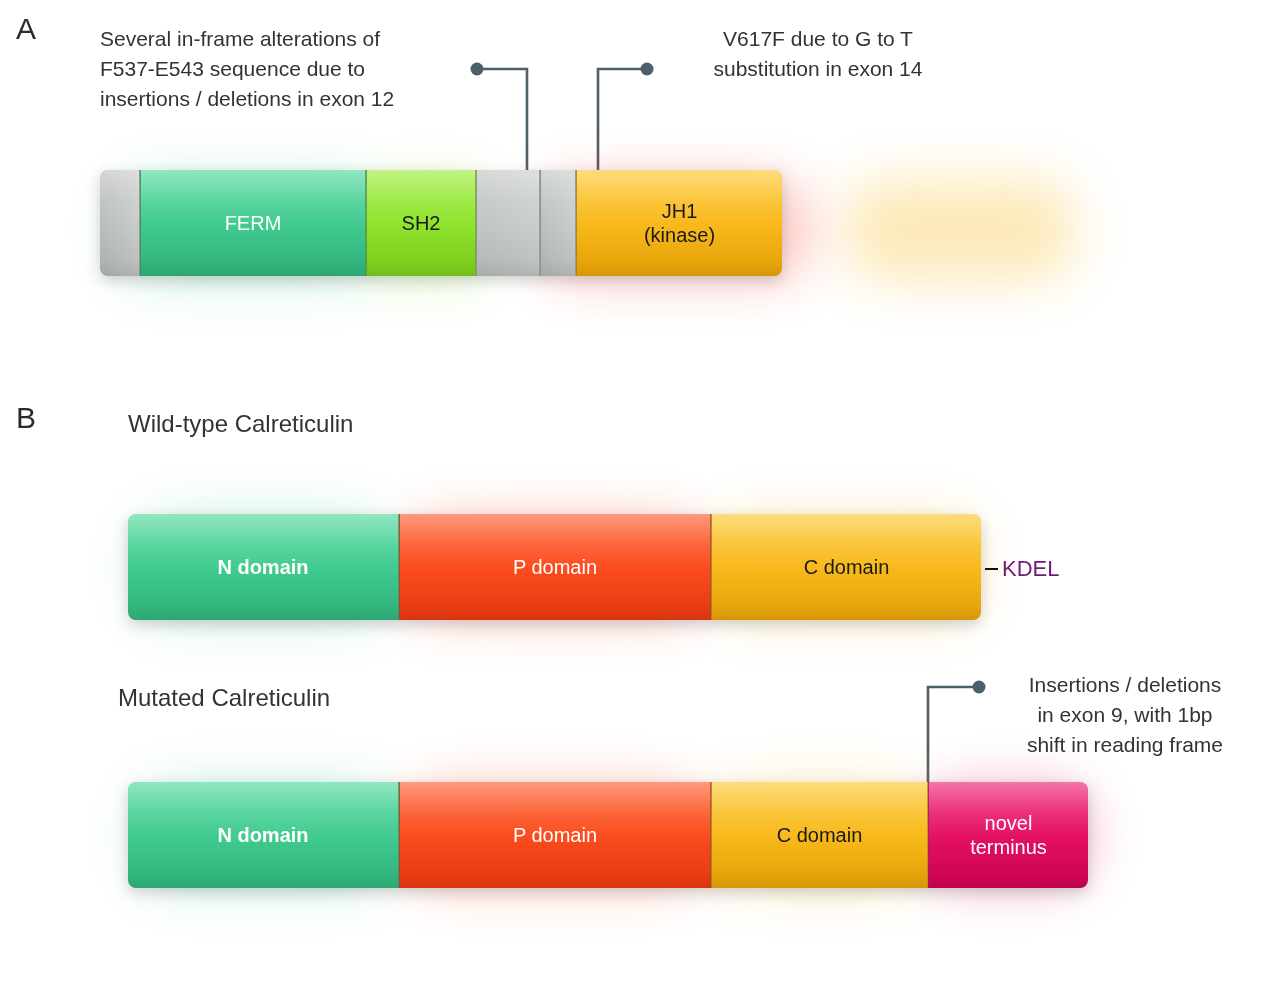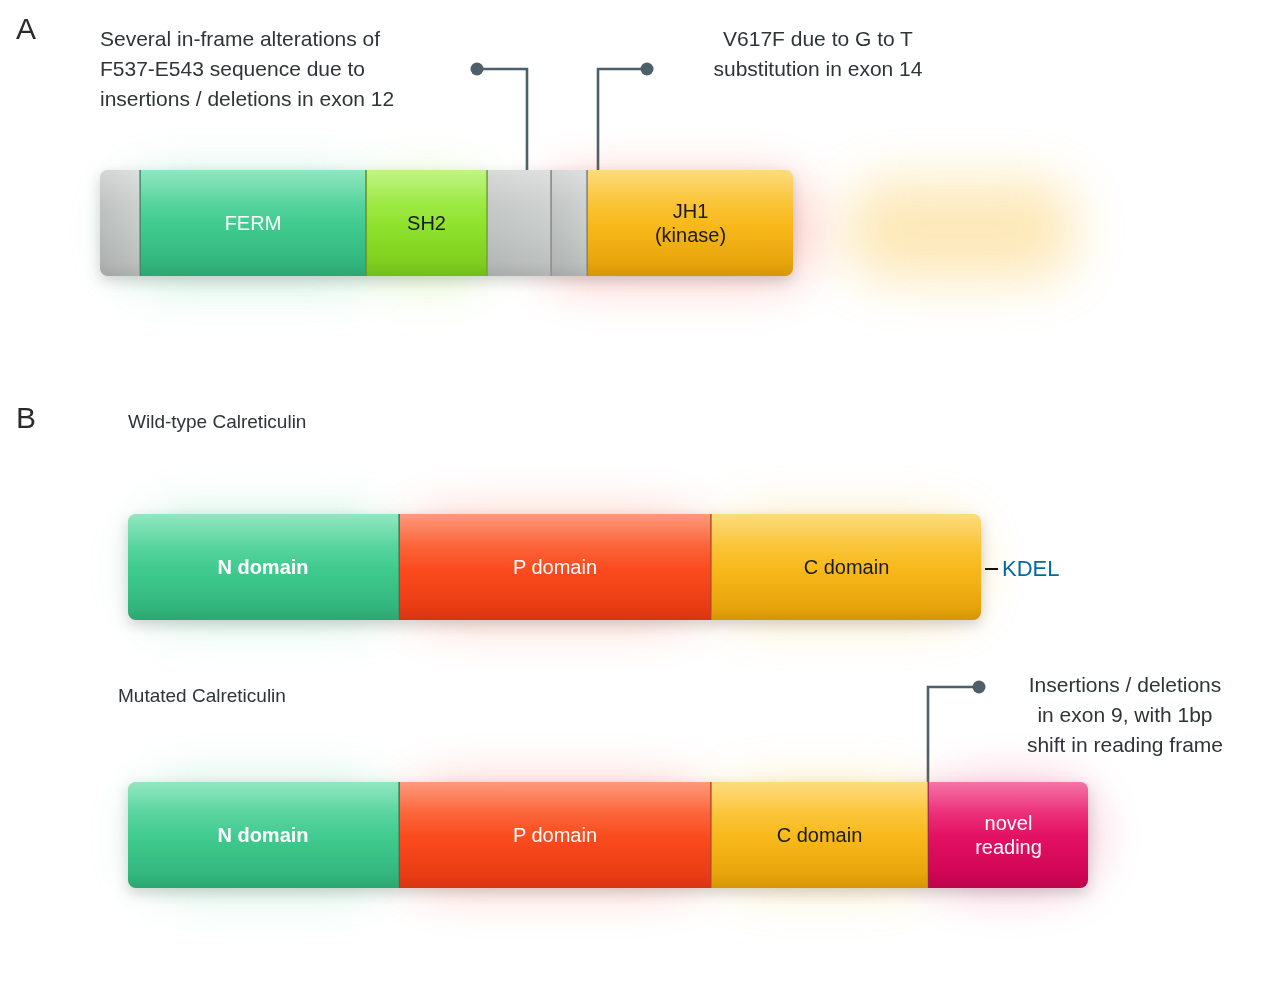--- a/index.html
+++ b/index.html
@@ -32,21 +32,21 @@
   .annot {
     font-size: 21px;
     line-height: 1.42;
     color: #2f3437;
     white-space: pre-line;
   }
   .annot.right-align { }
   .annot.left-align  { text-align: center; }
 
   .section-label {
-    font-size: 19px;
+    font-size: 24px;
     color: #2f3437;
     line-height: 1;
   }
 
   
   .leader-svg {
     position: absolute;
     overflow: visible;
     pointer-events: none;
   }
@@ -106,21 +106,21 @@
     opacity: 0.30;
     pointer-events: none;
   }
 
   
   .kdel-wrap {
     position: absolute;
     display: flex;
     align-items: center;
     font-size: 22px;
-    color: #0369a1;
+    color: #701a75;
   }
   .kdel-dash {
     display: inline-block;
     width: 13px;
     height: 2px;
     background: #111111;
     margin-right: 4px;
   }
 </style>
 </head>
@@ -152,21 +152,21 @@
 <div class="bar" style="left:100px; top:170px; width:972px; height:106px;">
 
   <div class="seg round-l" style="width:40px; background:linear-gradient(to right,#b9bdbc,#c8ccca);">
     <span class="seg-label label-black"></span>
   </div>
 
   <div class="seg" style="width:226px; background:linear-gradient(to bottom,#4ed79b,#33bf83);">
     <span class="seg-label label-white">FERM</span>
   </div>
 
-  <div class="seg" style="width:121px; background:linear-gradient(to bottom,#9bed3b,#83d91e);">
+  <div class="seg" style="width:110px; background:linear-gradient(to bottom,#9bed3b,#83d91e);">
     <span class="seg-label label-black">SH2</span>
   </div>
 
   <div class="seg" style="width:64px; background:linear-gradient(to right,#c0c4c3,#cacecd);">
     <span class="seg-label label-black"></span>
   </div>
 
 
   <div class="seg" style="width:36px; background:linear-gradient(to right,#bcc1c0,#c9cdcc);">
     <span class="seg-label label-black"></span>
@@ -233,15 +233,15 @@
   <div class="seg" style="width:312px; background:linear-gradient(to bottom,#fd5c2b,#f83c12);">
     <span class="seg-label label-white">P domain</span>
   </div>
 
   <div class="seg" style="width:217px; background:linear-gradient(to bottom,#fcc62f,#f5ac07);">
     <span class="seg-label label-black">C domain</span>
   </div>
 
   <div class="seg round-r" style="width:160px; background:linear-gradient(to bottom,#ef1f70,#da0257);">
     <span class="seg-label label-white">novel
-reading</span>
+terminus</span>
   </div>
 </div>
 
 </body></html>

